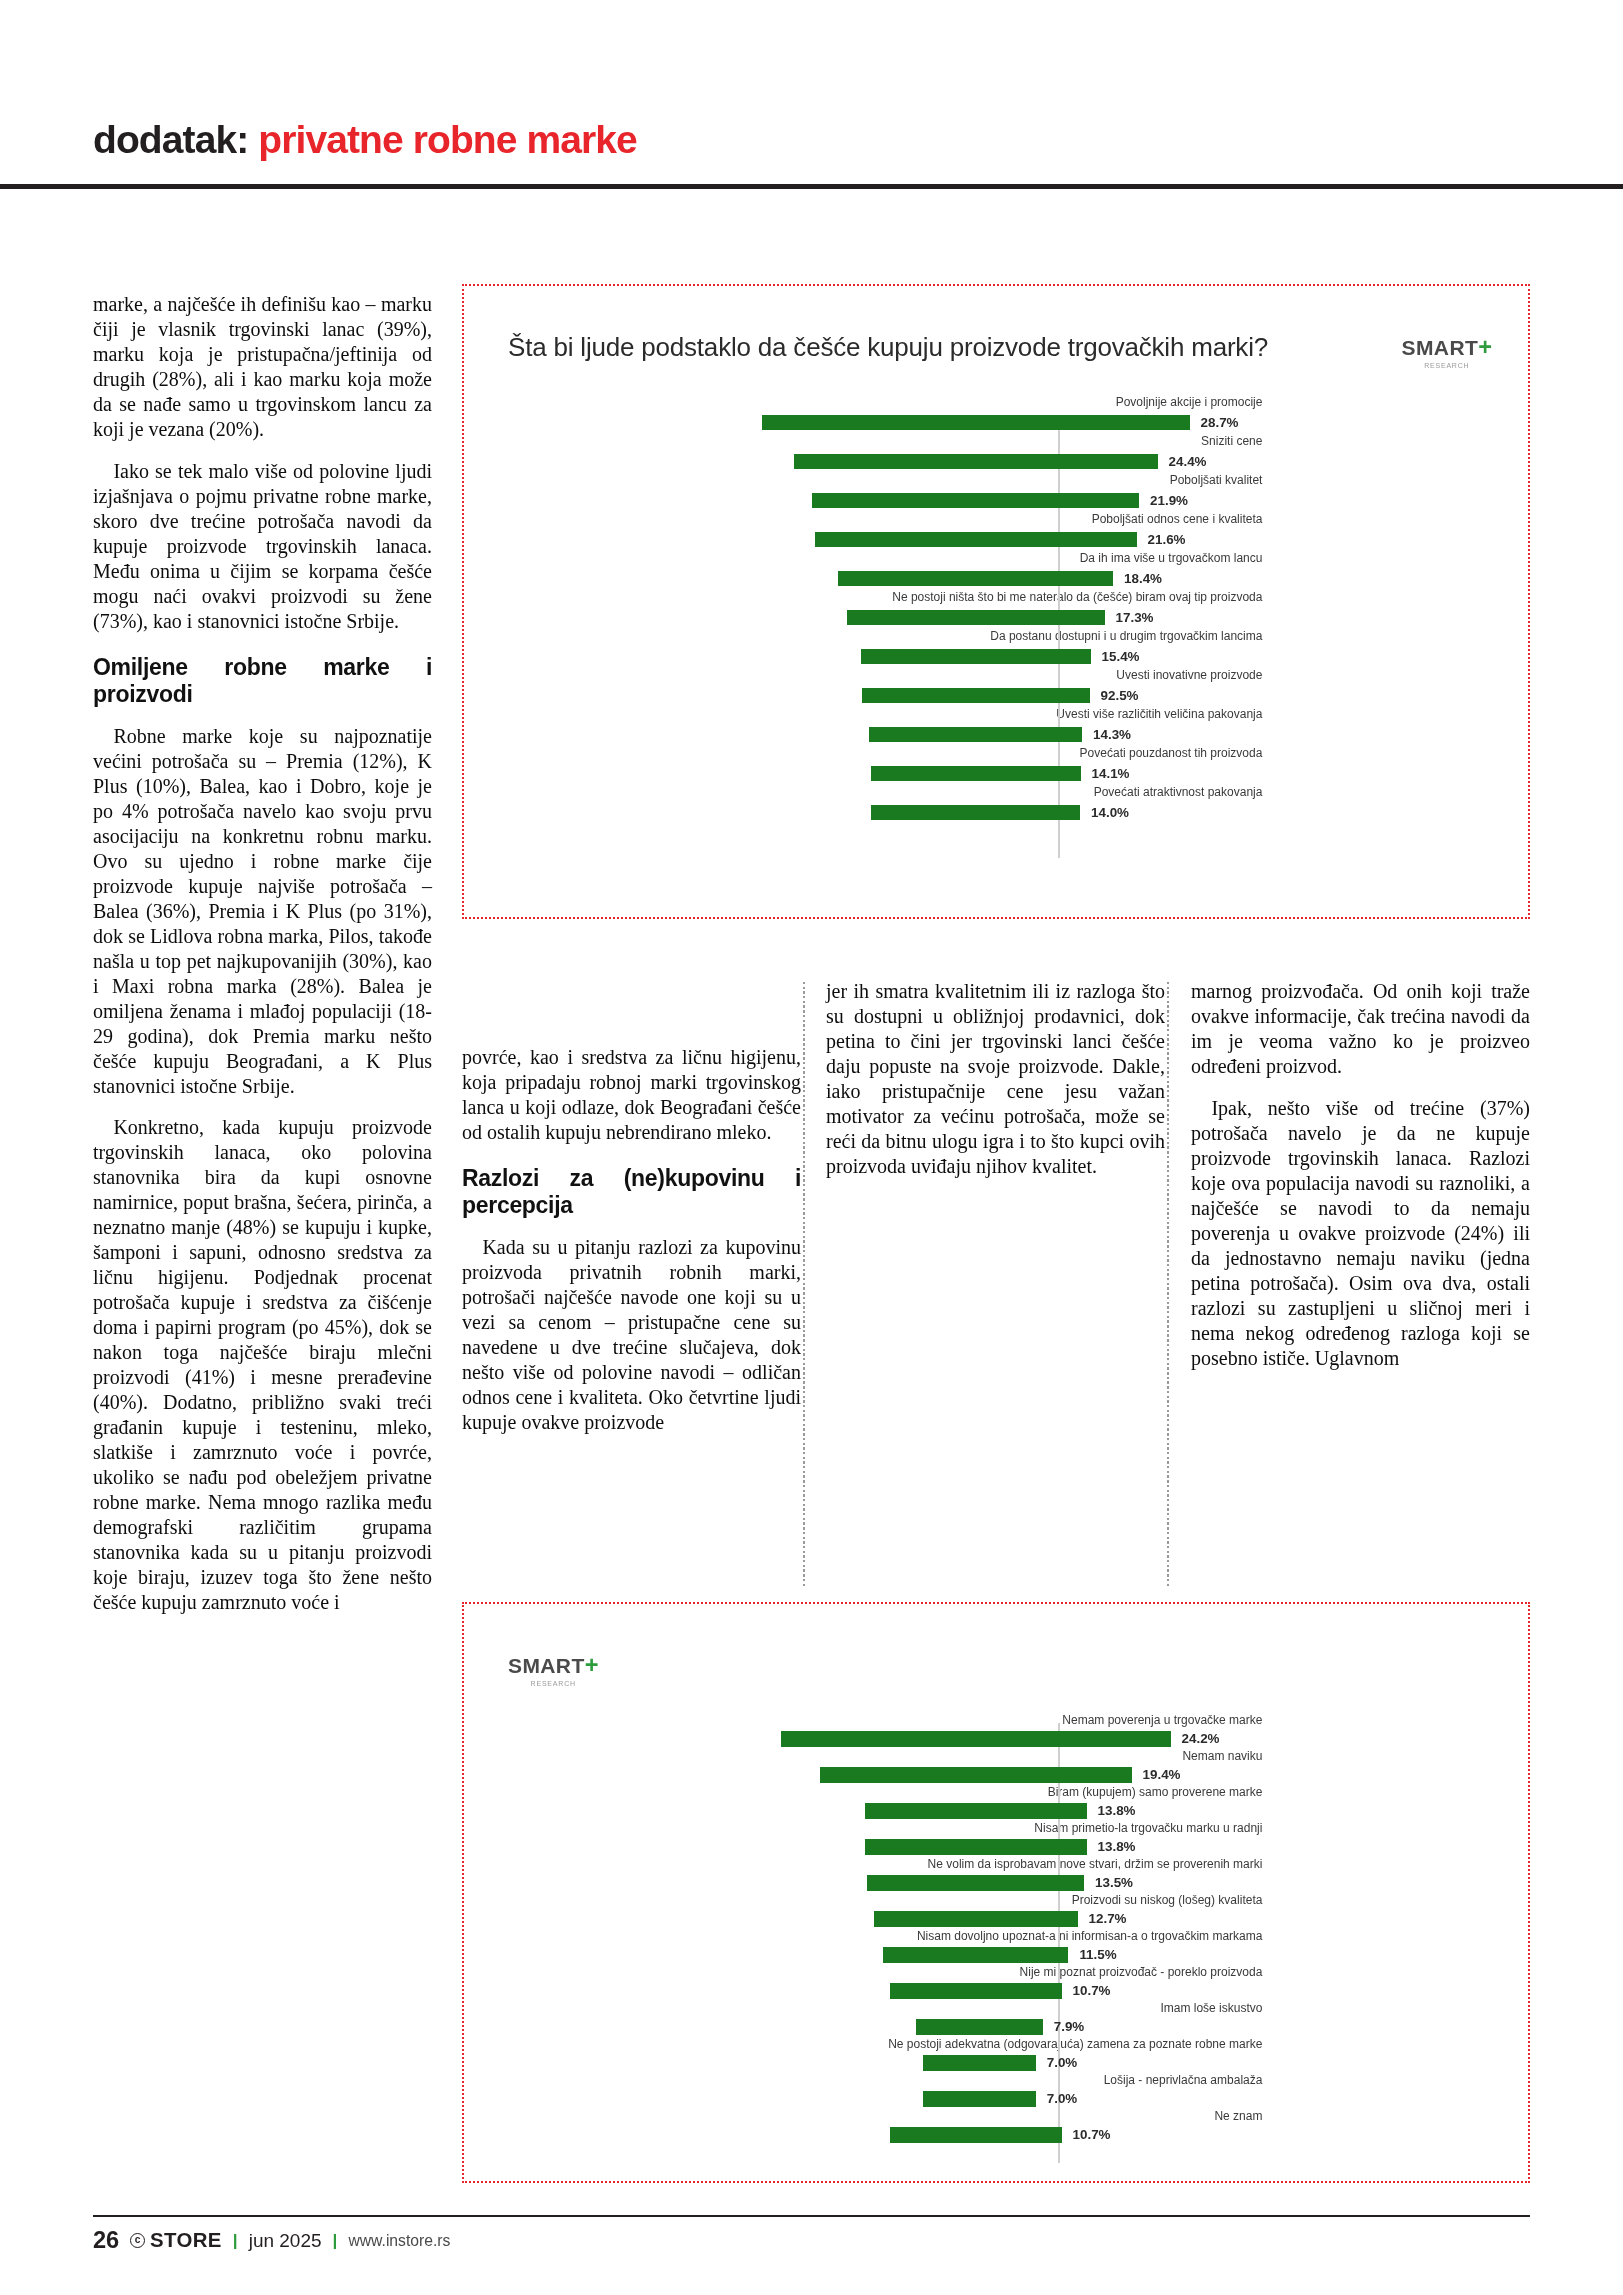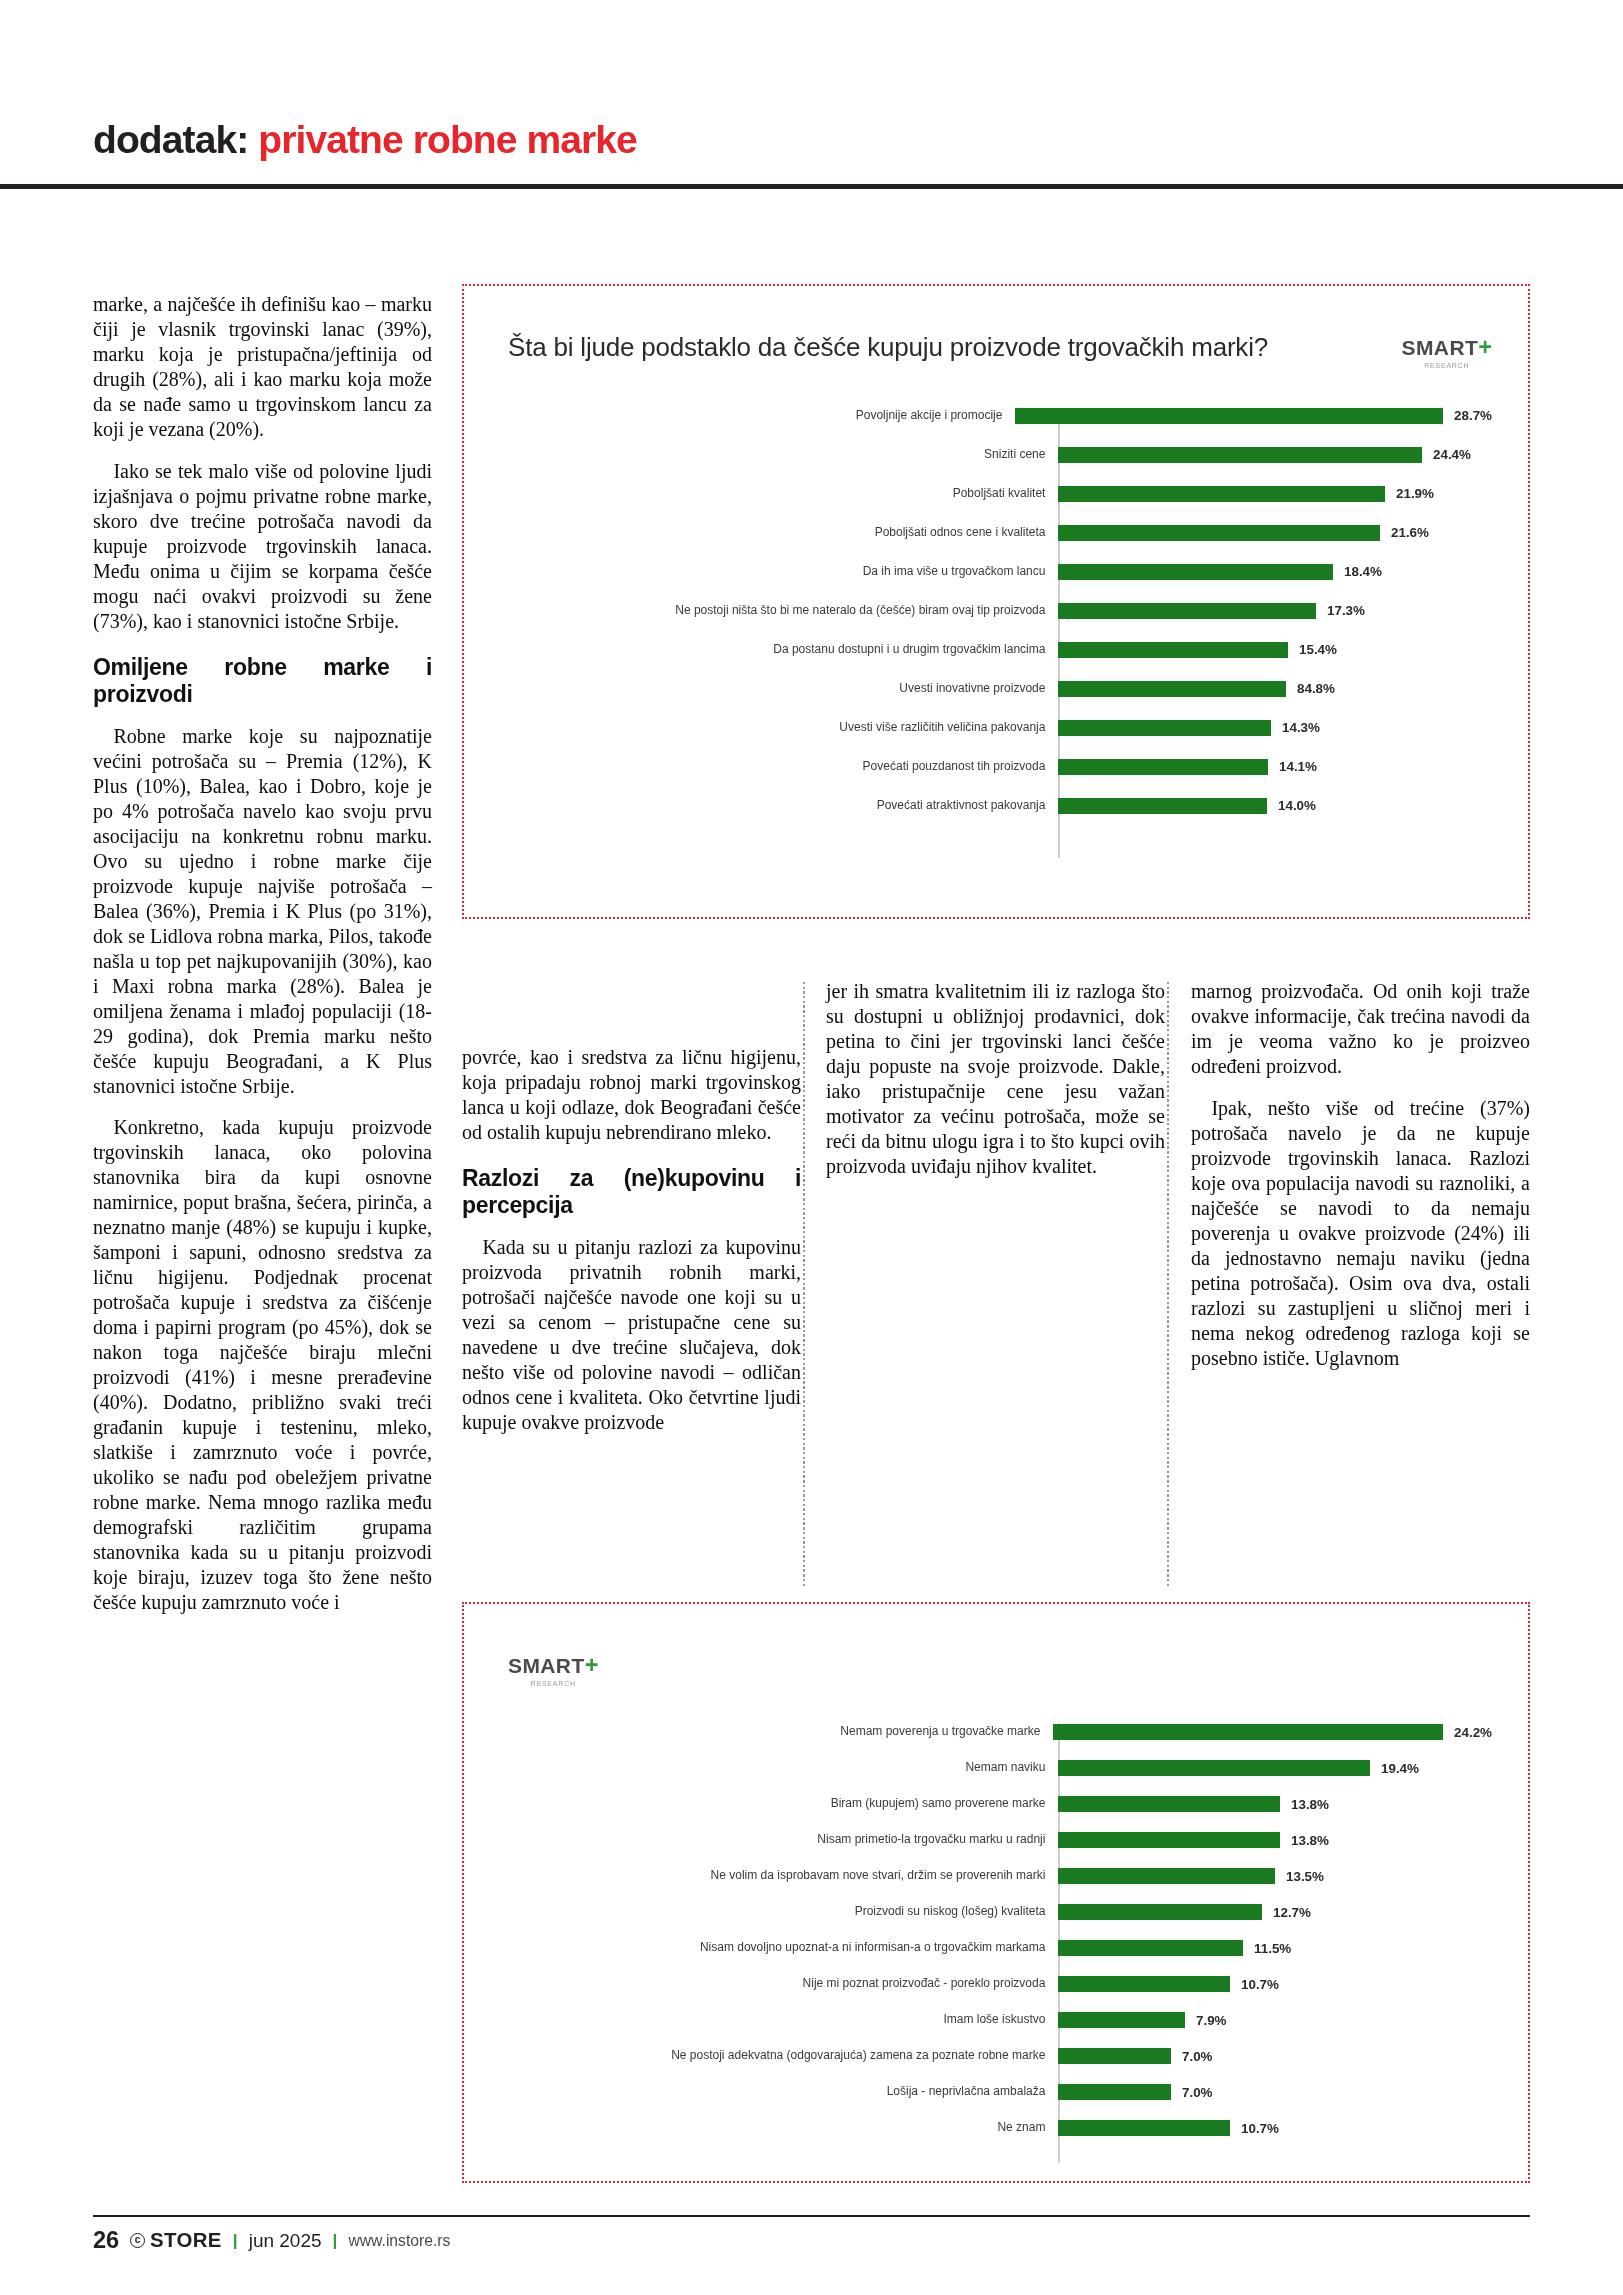--- a/index.html
+++ b/index.html
@@ -82,21 +82,21 @@
   .brand .brand-main {
     font-size: 21px; font-weight: bold; color: #4a4a4a; letter-spacing: 0.4px;
   }
   .brand .brand-plus { color: #2e9c3c; font-size: 23.6px; font-weight: bold; }
   .brand .brand-sub {
     font-size: 7px; color: #9a9a9a; letter-spacing: 0.8px; margin-top: 1.6px;
   }
 
   
   .bars { padding: 27px 36px 20.4px 44px; }
-  .bar-row { display: flex; align-items: center; }
+  .bar-row { display: flex; align-items: center; flex-direction: column; }
   .bar-label {
     width: 550px; text-align: right; padding-right: 12.6px;
     font-family: "Liberation Sans", sans-serif;
     font-size: 12px; color: #3a3a3a; line-height: 13.4px;
     white-space: nowrap; overflow: visible;
   }
   .bar-track { flex: 1; position: relative; display: flex; align-items: center; }
   .bar-fill { height: 15.7px; background: #1a7a1f; }
   .bar-value {
     font-family: "Liberation Sans", sans-serif;
@@ -226,21 +226,21 @@
           <div class="bar-label">Da postanu dostupni i u drugim trgovačkim lancima</div>
           <div class="bar-track">
             <div class="bar-fill" style="width: 230px; background: rgb(26, 122, 31);"></div>
             <div class="bar-value">15.4%</div>
           </div>
         </div>
         <div class="bar-row" style="height: 39px;">
           <div class="bar-label">Uvesti inovativne proizvode</div>
           <div class="bar-track">
             <div class="bar-fill" style="width: 228px; background: rgb(26, 122, 31);"></div>
-            <div class="bar-value">84.8%</div>
+            <div class="bar-value">92.5%</div>
           </div>
         </div>
         <div class="bar-row" style="height: 39px;">
           <div class="bar-label">Uvesti više različitih veličina pakovanja</div>
           <div class="bar-track">
             <div class="bar-fill" style="width: 213px; background: rgb(26, 122, 31);"></div>
             <div class="bar-value">14.3%</div>
           </div>
         </div>
         <div class="bar-row" style="height: 39px;">

